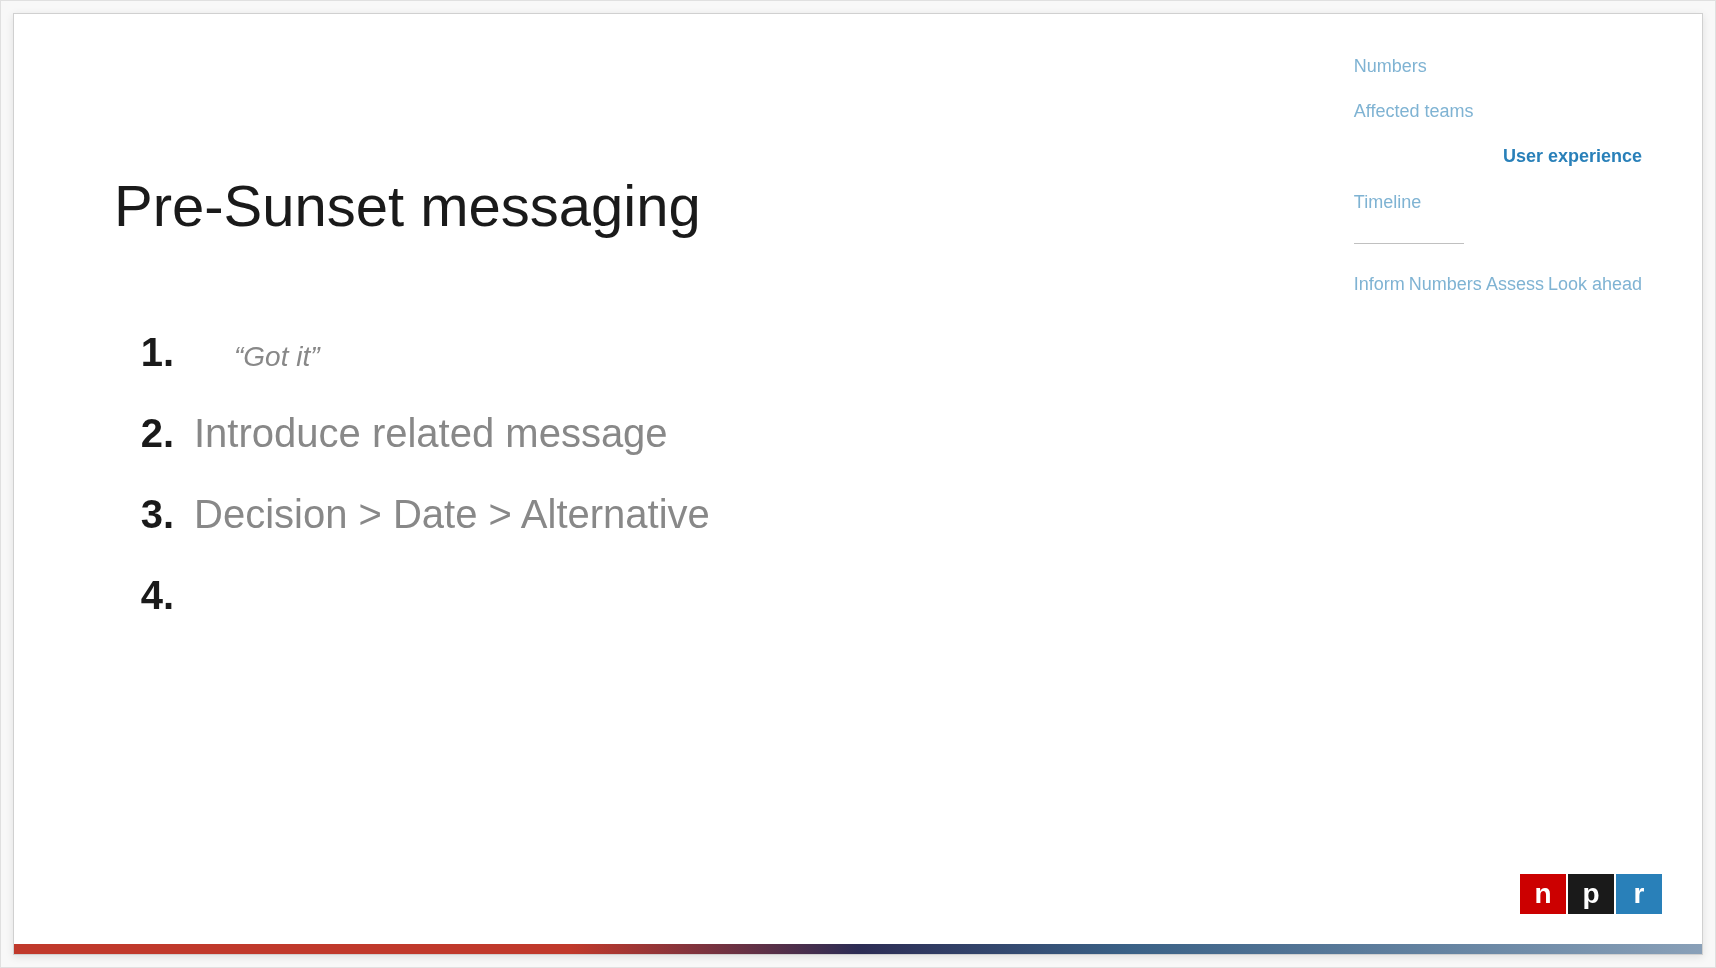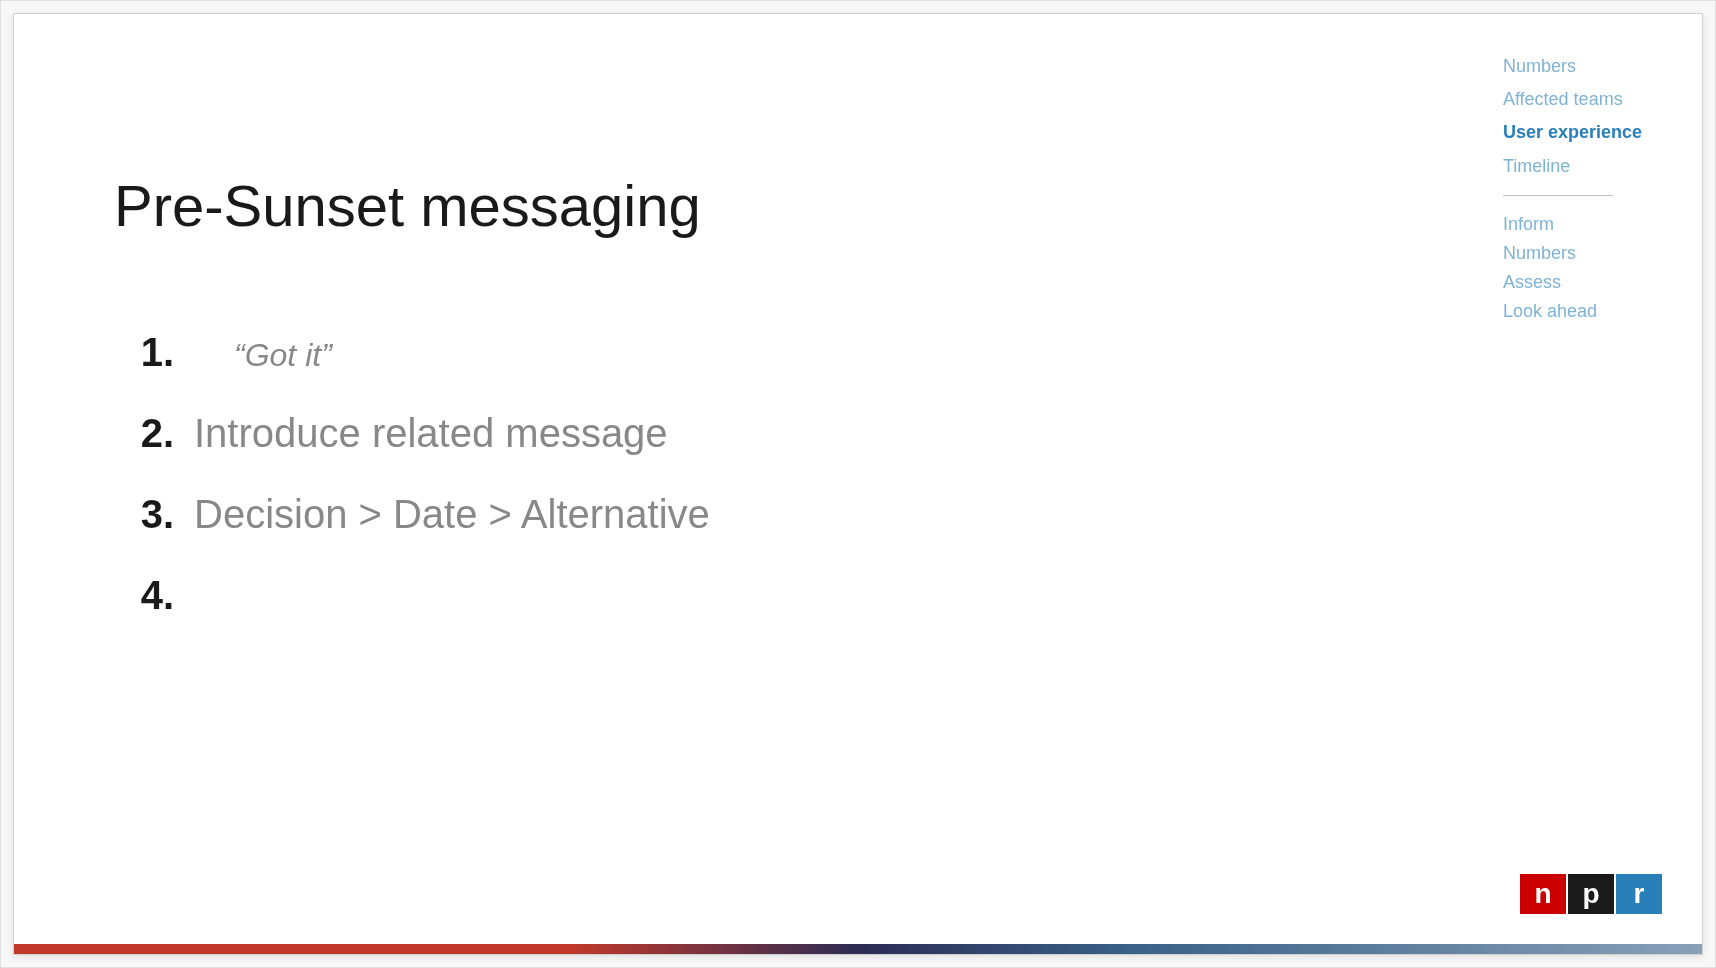--- a/index.html
+++ b/index.html
@@ -46,21 +46,21 @@
       background: linear-gradient(to right, #c0392b 0%, #c0392b 33%, #2c2c54 50%, #3a6186 66%, #89a0b8 100%);
     }
 
     
     .top-nav {
       position: absolute;
       top: 40px;
       right: 60px;
       display: flex;
       flex-direction: column;
-      gap: 8px;
+      gap: 20px;
       text-align: left;
     }
 
     .nav-item {
       font-size: 18px;
       color: #7fb3d3;
       cursor: pointer;
       line-height: 1.4;
     }
 
@@ -72,21 +72,21 @@
 
     .nav-divider {
       width: 110px;
       height: 1px;
       background: #c0c0c0;
       margin: 8px 0;
     }
 
     .nav-section2 {
       display: flex;
-      flex-direction: column;
+      flex-direction: row;
       gap: 4px;
       justify-content: space-between;
     }
 
     .nav-item2 {
       font-size: 18px;
       color: #7fb3d3;
       cursor: pointer;
       line-height: 1.4;
     }
@@ -130,21 +130,21 @@
 
     .list-text {
       font-size: 40px;
       color: #888888;
       font-weight: 400;
       flex: 0 0 auto;
       min-width: 580px;
     }
 
     .list-quote {
-      font-size: 32px;
+      font-size: 28px;
       color: #888888;
       font-style: italic;
       margin-left: 40px;
     }
 
     
     .npr-logo {
       position: absolute;
       bottom: 40px;
       right: 40px;

